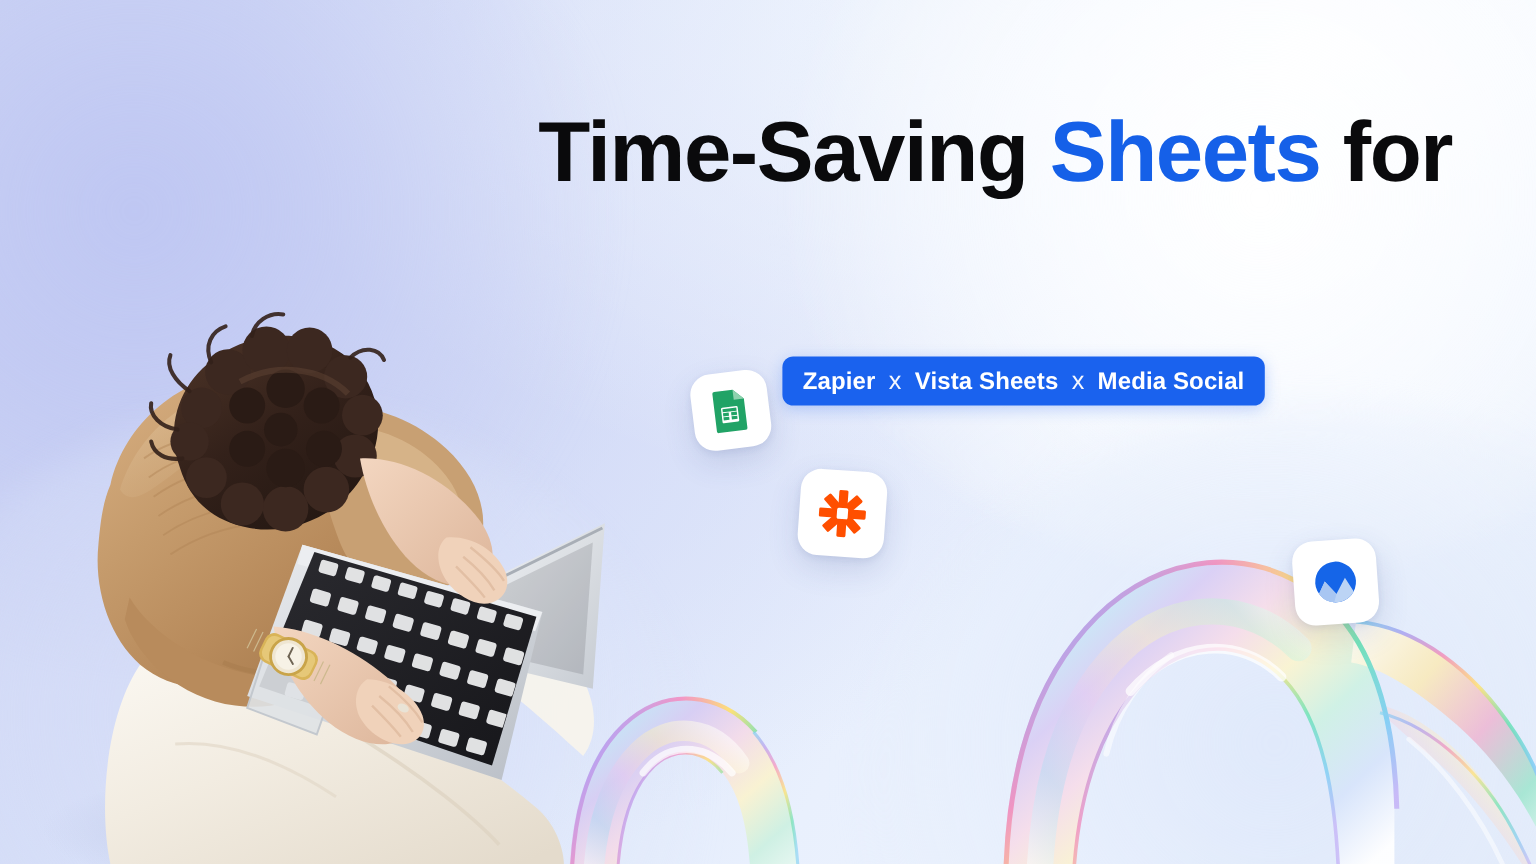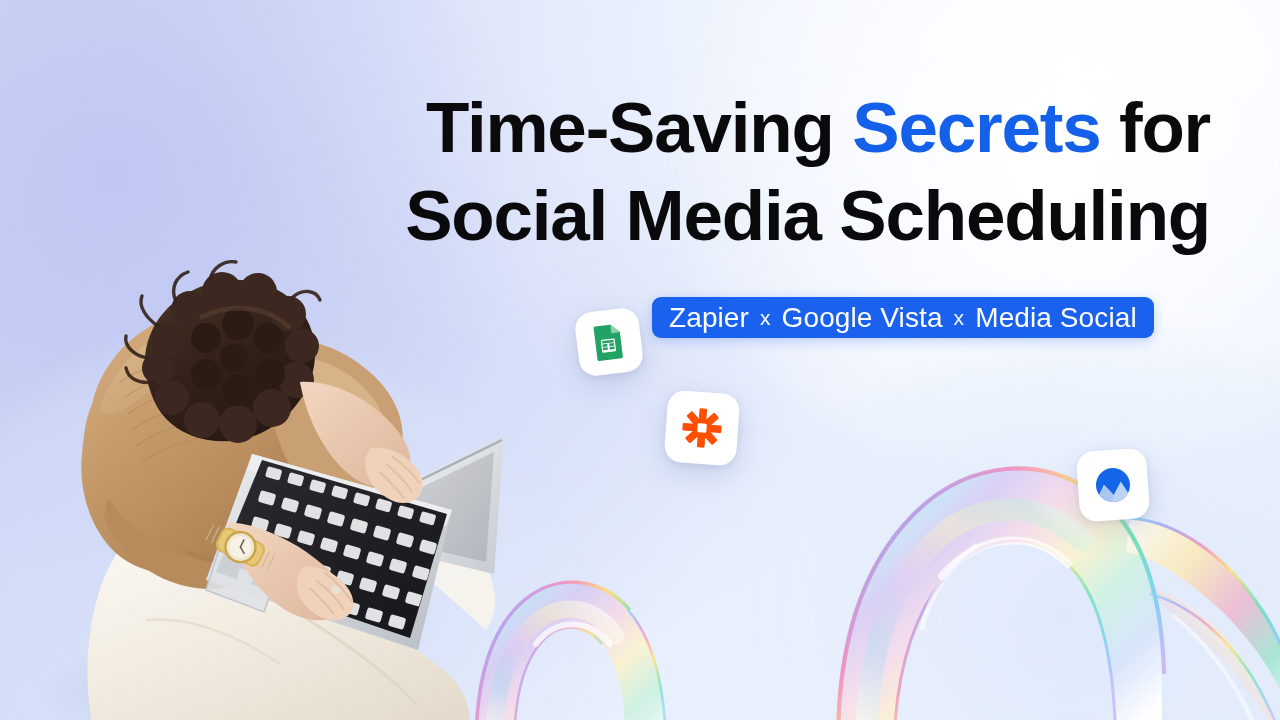--- a/index.html
+++ b/index.html
@@ -67,22 +67,22 @@
     height:41px;
     padding:0 17px;
     display:flex; align-items:center; gap:11px;
     background:#1a62ee;
     border-radius:9px;
     box-shadow:0 3px 12px rgba(26,98,238,0.26);
     z-index:6;
   }
   .pill span {
     color:#ffffff;
-    font-size:28px;
-    font-weight:400;
+    font-size:20px;
+    font-weight:700;
     letter-spacing:0.1px;
     line-height:1;
     white-space:nowrap;
   }
   .pill .pill-x { font-size:21px; font-weight:400; opacity:0.96; }
 
   
   .tile {
     position:absolute;
     background:#ffffff;
@@ -532,25 +532,24 @@
       </defs>
       <circle cx="21" cy="21" r="17" fill="#1565e8"></circle>
       <g clip-path="url(#vsClip)">
         <path d="M1 40 L12 20 L21 31 L29 18 L41 40 Z" fill="#bcd4f5"></path>
         <path d="M1 40 L12 20 L21 31 L18 40 Z" fill="#a8c6f2"></path>
       </g>
     </svg>
   </div>
 
   <h1 class="headline">
-    <span class="line"><span>Time-Saving </span><span class="hl-accent">Secrets</span><span> for</span></span>
-    <span class="line">Social Media Scheduling</span>
+    <span class="line"><span>Time-Saving </span><span class="hl-accent">Sheets</span><span> for</span></span>
   </h1>
 
   <div class="pill">
     <span>Zapier</span>
     <span class="pill-x">x</span>
-    <span>Google Vista</span>
+    <span>Vista Sheets</span>
     <span class="pill-x">x</span>
     <span>Media Social</span>
   </div>
 
 </div>
 
 </body></html>

